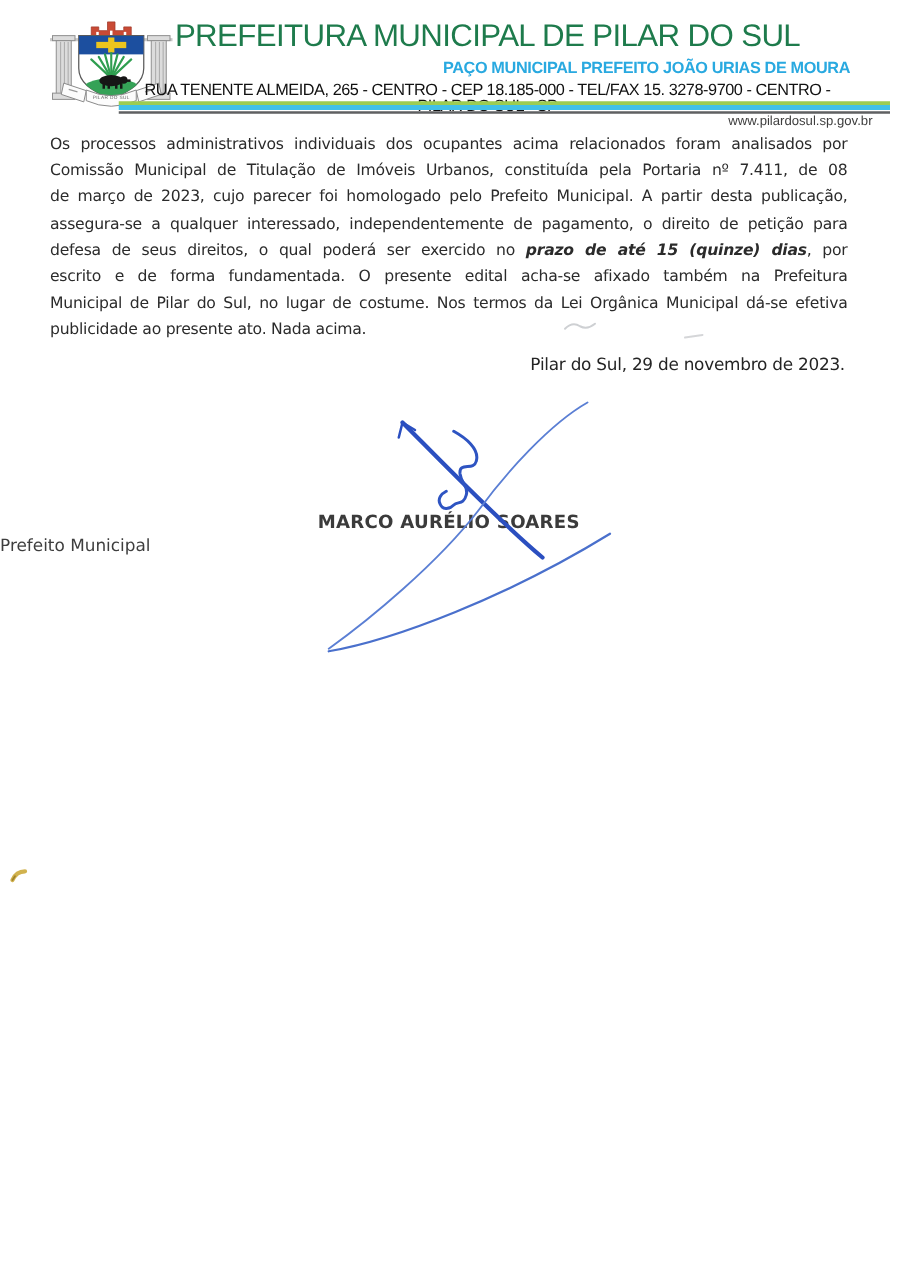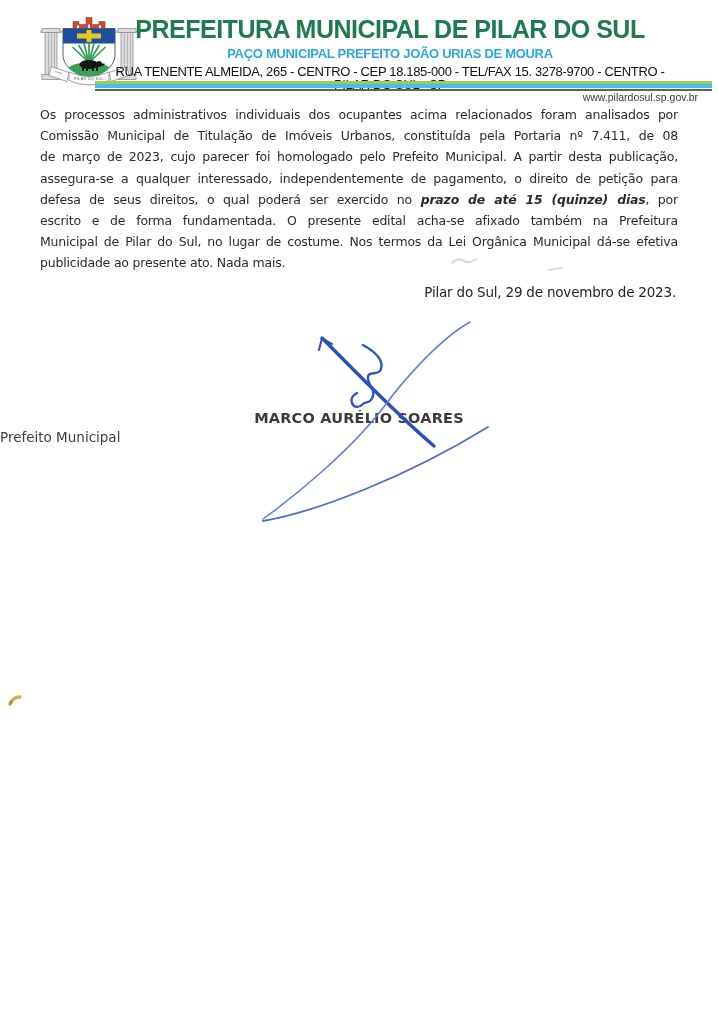--- a/index.html
+++ b/index.html
@@ -7,26 +7,26 @@
     position:relative;
     width:718px;height:1024px;
     background:#ffffff;
     overflow:hidden;
     font-family:"DejaVu Sans",sans-serif;
   }
   
   .logo{position:absolute;left:36px;top:12px;width:106px;height:86px;}
   .header-text{position:absolute;left:100px;top:16px;width:580px;text-align:center;}
   .header-title{
-    font-family:"Liberation Sans",sans-serif;font-weight:bold;
+    font-family:"Liberation Sans",sans-serif;font-weight:normal;
     font-size:25px;line-height:27px;letter-spacing:-0.5px;color:#1e7b4c;
   }
   .header-sub{
     font-family:"Liberation Sans",sans-serif;font-weight:bold;
-    font-size:13px;line-height:15px;letter-spacing:-0.3px;color:#29a9e0;margin-top:3px;
+    font-size:13px;line-height:15px;letter-spacing:-0.3px;color:#29a9e0;margin-top:3px;text-align:right;
   }
   .header-addr{
     font-family:"Liberation Sans",sans-serif;
     font-size:13px;line-height:13px;letter-spacing:-0.35px;color:#101010;margin-top:4px;
   }
   .stripes{position:absolute;left:95px;top:81px;width:617px;}
   .stripe-green{height:3px;background:#9ccc52;}
   .stripe-cyan{height:3.5px;background:#41c0e8;}
   .stripe-rule{height:1.5px;background:#5f6062;margin-top:1.5px;}
   .website{
@@ -149,21 +149,21 @@
   <div class="website">www.pilardosul.sp.gov.br</div>
 
   <div class="body-text">
     <div class="jline">Os processos administrativos individuais dos ocupantes acima relacionados foram analisados por</div>
     <div class="jline">Comissão Municipal de Titulação de Imóveis Urbanos, constituída pela Portaria nº 7.411, de 08</div>
     <div class="jline">de março de 2023, cujo parecer foi homologado pelo Prefeito Municipal. A partir desta publicação,</div>
     <div class="jline">assegura-se a qualquer interessado, independentemente de pagamento, o direito de petição para</div>
     <div class="jline"><span>defesa de seus direitos, o qual poderá ser exercido no </span><span class="em-bi">prazo de até 15 (quinze) dias</span><span>, por</span></div>
     <div class="jline">escrito e de forma fundamentada. O presente edital acha-se afixado também na Prefeitura</div>
     <div class="jline">Municipal de Pilar do Sul, no lugar de costume. Nos termos da Lei Orgânica Municipal dá-se efetiva</div>
-    <div class="jline last">publicidade ao presente ato. Nada mais.</div>
+    <div class="jline last">publicidade ao presente ato. Nada acima.</div>
   </div>
 
   <svg class="smudge" style="left:450px;top:255px;" width="30" height="14">
     <path d="M2,8 q6,-6 12,-2 q6,3 12,-2" stroke="#a7abb0" stroke-width="1.6" fill="none" stroke-linecap="round"></path>
   </svg>
   <svg class="smudge" style="left:547px;top:265px;" width="18" height="10">
     <path d="M1,5 L15,3" stroke="#b3b6ba" stroke-width="1.6" fill="none" stroke-linecap="round"></path>
   </svg>
 
   <div class="dateline">Pilar do Sul, 29 de novembro de 2023.</div>

